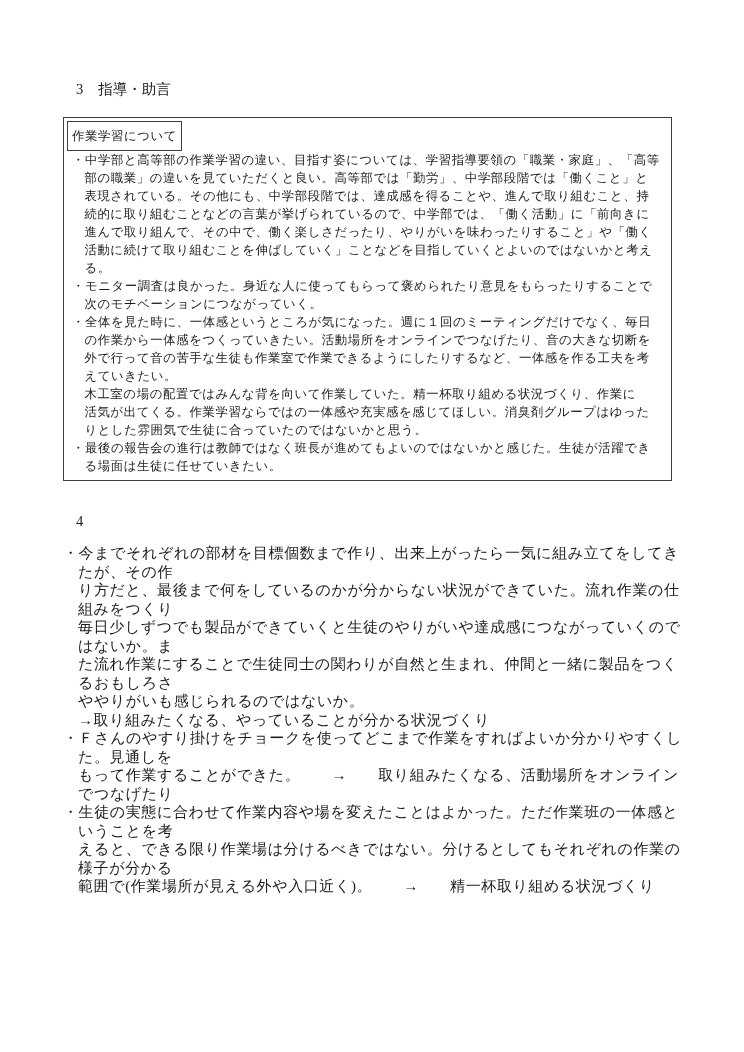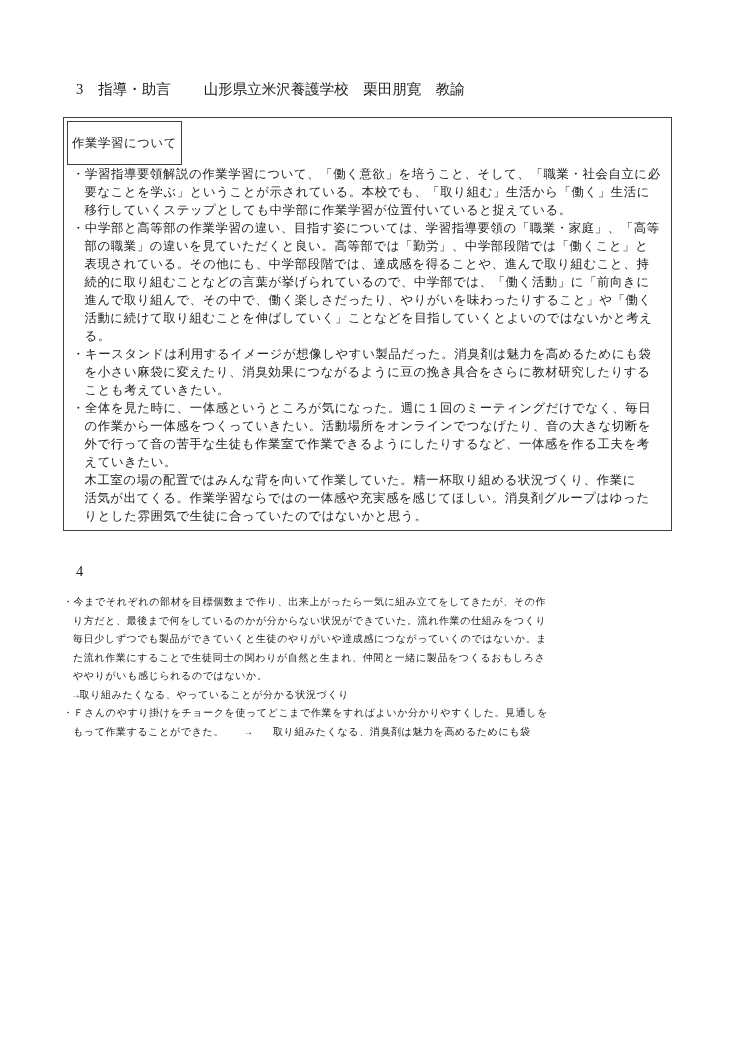--- a/index.html
+++ b/index.html
@@ -27,107 +27,106 @@
     margin: 19px 72px 0 63px;
     border: 1px solid #3f3f3f;
     padding: 2px 5px 5px 8px;
     font-size: 12.4px;
     line-height: 18px;
     letter-spacing: 0.6px;
   }
   .section-label {
     display: inline-block;
     border: 1px solid #3f3f3f;
-    padding: 12px 4px;
+    padding: 5px 4px;
     margin: 1px 0 0 -5px;
   }
   .para {
     padding-left: 1em;
     text-indent: -1em;
     white-space: pre-line;
   }
 
   .h4-row {
     display: flex;
     align-items: baseline;
     margin: 31px 0 0 76px;
     font-size: 14.5px;
     line-height: 19px;
   }
   .h4-row .ttl { margin-left: 15px; }
 
   .section4-body {
     margin: 13px 60px 0 63px;
-    font-size: 10px;
+    font-size: 15px;
     line-height: 18.5px;
     letter-spacing: 0.6px;
-    font-family: Liberation Mono, monospace;
   }
 </style>
 </head>
 <body>
 
 <div class="page">
 
   <div class="title-row">
     <span class="num">3</span>
     <span class="ttl">指導・助言</span>
-    <span class="author">山形県立米沢養護学校　栗田朋寛　教諭</span>
   </div>
 
   <div class="advice-box">
 
     <div class="advice-section">
       <div>
         <span class="section-label">作業学習について</span>
       </div>
       <div>
-          <div class="para">・学習指導要領解説の作業学習について、「働く意欲」を培うこと、そして、「職業・社会自立に必
-要なことを学ぶ」ということが示されている。本校でも、「取り組む」生活から「働く」生活に
-移行していくステップとしても中学部に作業学習が位置付いていると捉えている。</div>
           <div class="para">・中学部と高等部の作業学習の違い、目指す姿については、学習指導要領の「職業・家庭」、「高等
 部の職業」の違いを見ていただくと良い。高等部では「勤労」、中学部段階では「働くこと」と
 表現されている。その他にも、中学部段階では、達成感を得ることや、進んで取り組むこと、持
 続的に取り組むことなどの言葉が挙げられているので、中学部では、「働く活動」に「前向きに
 進んで取り組んで、その中で、働く楽しさだったり、やりがいを味わったりすること」や「働く
 活動に続けて取り組むことを伸ばしていく」ことなどを目指していくとよいのではないかと考え
 る。</div>
         </div>
     </div>
 
     <div class="advice-section">
       <div>
+          <div class="para">・モニター調査は良かった。身近な人に使ってもらって褒められたり意見をもらったりすることで
+次のモチベーションにつながっていく。</div>
         </div>
     </div>
 
     <div class="advice-section">
       <div>
-          <div class="para">・キースタンドは利用するイメージが想像しやすい製品だった。消臭剤は魅力を高めるためにも袋
-を小さい麻袋に変えたり、消臭効果につながるように豆の挽き具合をさらに教材研究したりする
-ことも考えていきたい。</div>
           <div class="para">・全体を見た時に、一体感というところが気になった。週に１回のミーティングだけでなく、毎日
 の作業から一体感をつくっていきたい。活動場所をオンラインでつなげたり、音の大きな切断を
 外で行って音の苦手な生徒も作業室で作業できるようにしたりするなど、一体感を作る工夫を考
 えていきたい。
 木工室の場の配置ではみんな背を向いて作業していた。精一杯取り組める状況づくり、作業に
 活気が出てくる。作業学習ならではの一体感や充実感を感じてほしい。消臭剤グループはゆった
 りとした雰囲気で生徒に合っていたのではないかと思う。</div>
+          <div class="para">・最後の報告会の進行は教師ではなく班長が進めてもよいのではないかと感じた。生徒が活躍でき
+る場面は生徒に任せていきたい。</div>
         </div>
     </div>
 
   </div>
 
   <div class="h4-row">
     <span class="num">4</span>
   </div>
 
   <div class="section4-body">
       <div class="para">・今までそれぞれの部材を目標個数まで作り、出来上がったら一気に組み立てをしてきたが、その作
 り方だと、最後まで何をしているのかが分からない状況ができていた。流れ作業の仕組みをつくり
 毎日少しずつでも製品ができていくと生徒のやりがいや達成感につながっていくのではないか。ま
 た流れ作業にすることで生徒同士の関わりが自然と生まれ、仲間と一緒に製品をつくるおもしろさ
 ややりがいも感じられるのではないか。
 →取り組みたくなる、やっていることが分かる状況づくり</div>
       <div class="para">・Ｆさんのやすり掛けをチョークを使ってどこまで作業をすればよいか分かりやすくした。見通しを
-もって作業することができた。　　→　　取り組みたくなる、消臭剤は魅力を高めるためにも袋</div>
+もって作業することができた。　　→　　取り組みたくなる、活動場所をオンラインでつなげたり</div>
+      <div class="para">・生徒の実態に合わせて作業内容や場を変えたことはよかった。ただ作業班の一体感ということを考
+えると、できる限り作業場は分けるべきではない。分けるとしてもそれぞれの作業の様子が分かる
+範囲で(作業場所が見える外や入口近く)。　　→　　精一杯取り組める状況づくり</div>
     </div>
 
 </div>
 
 </body></html>

